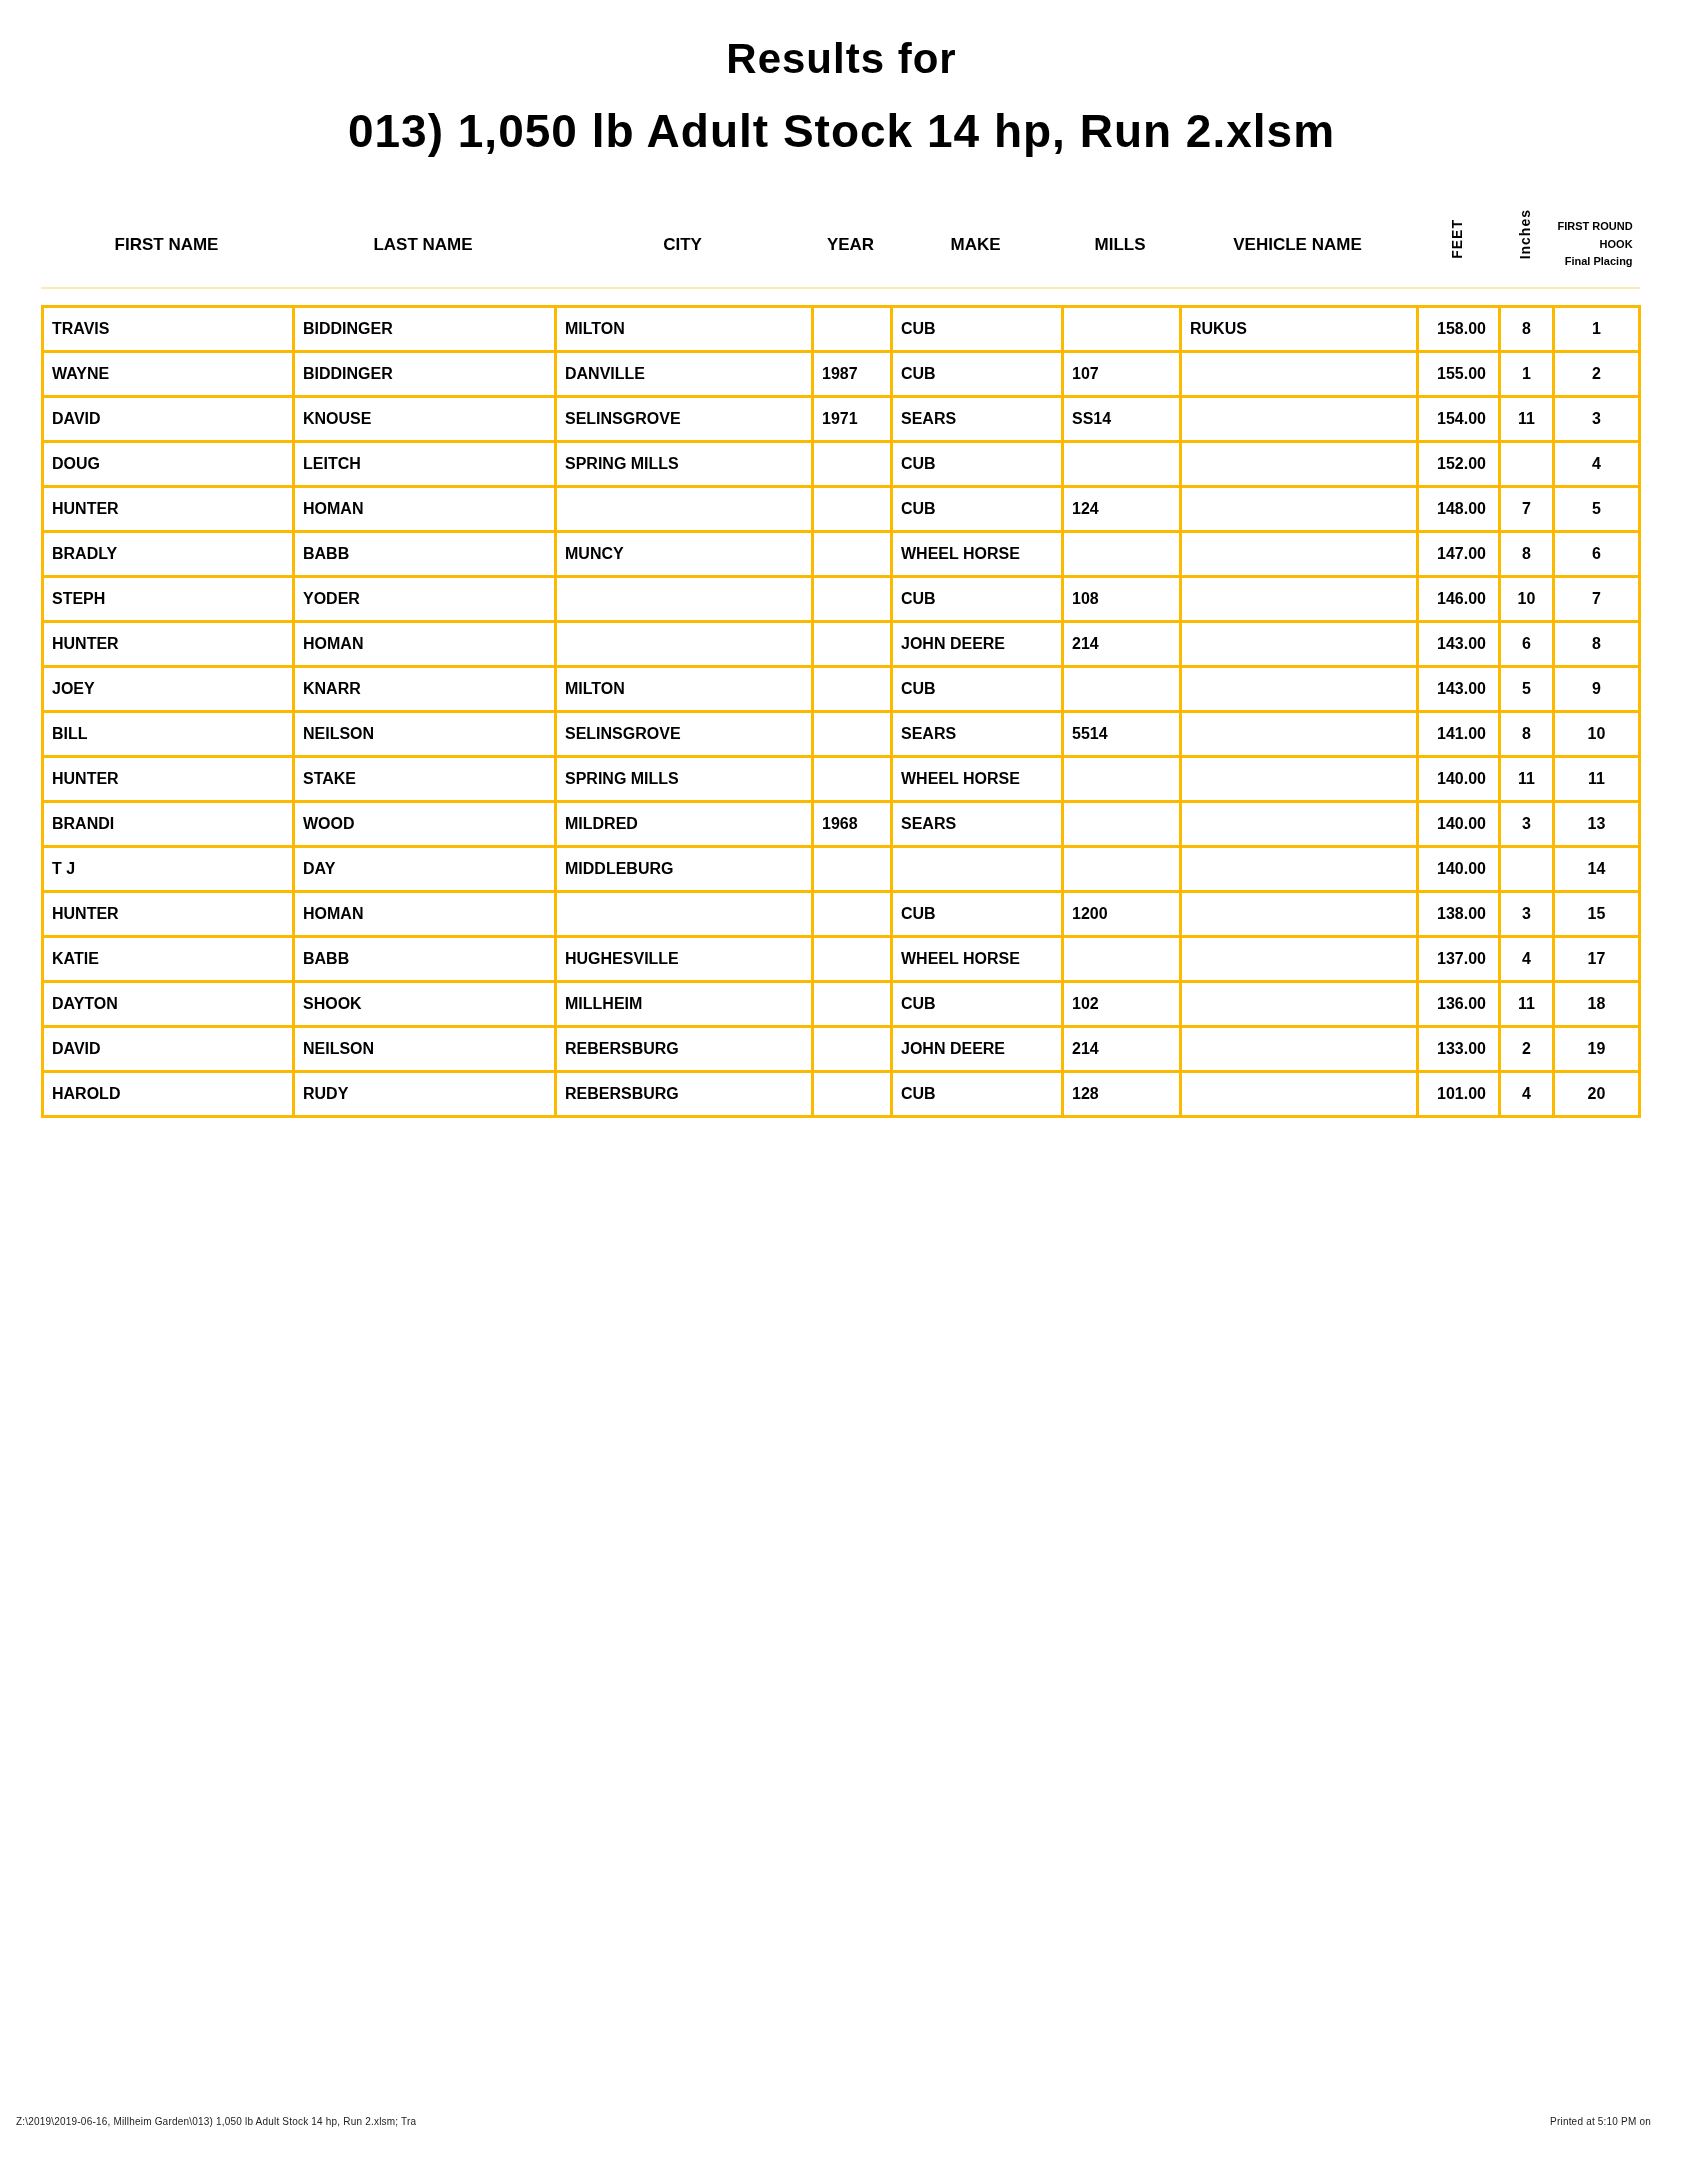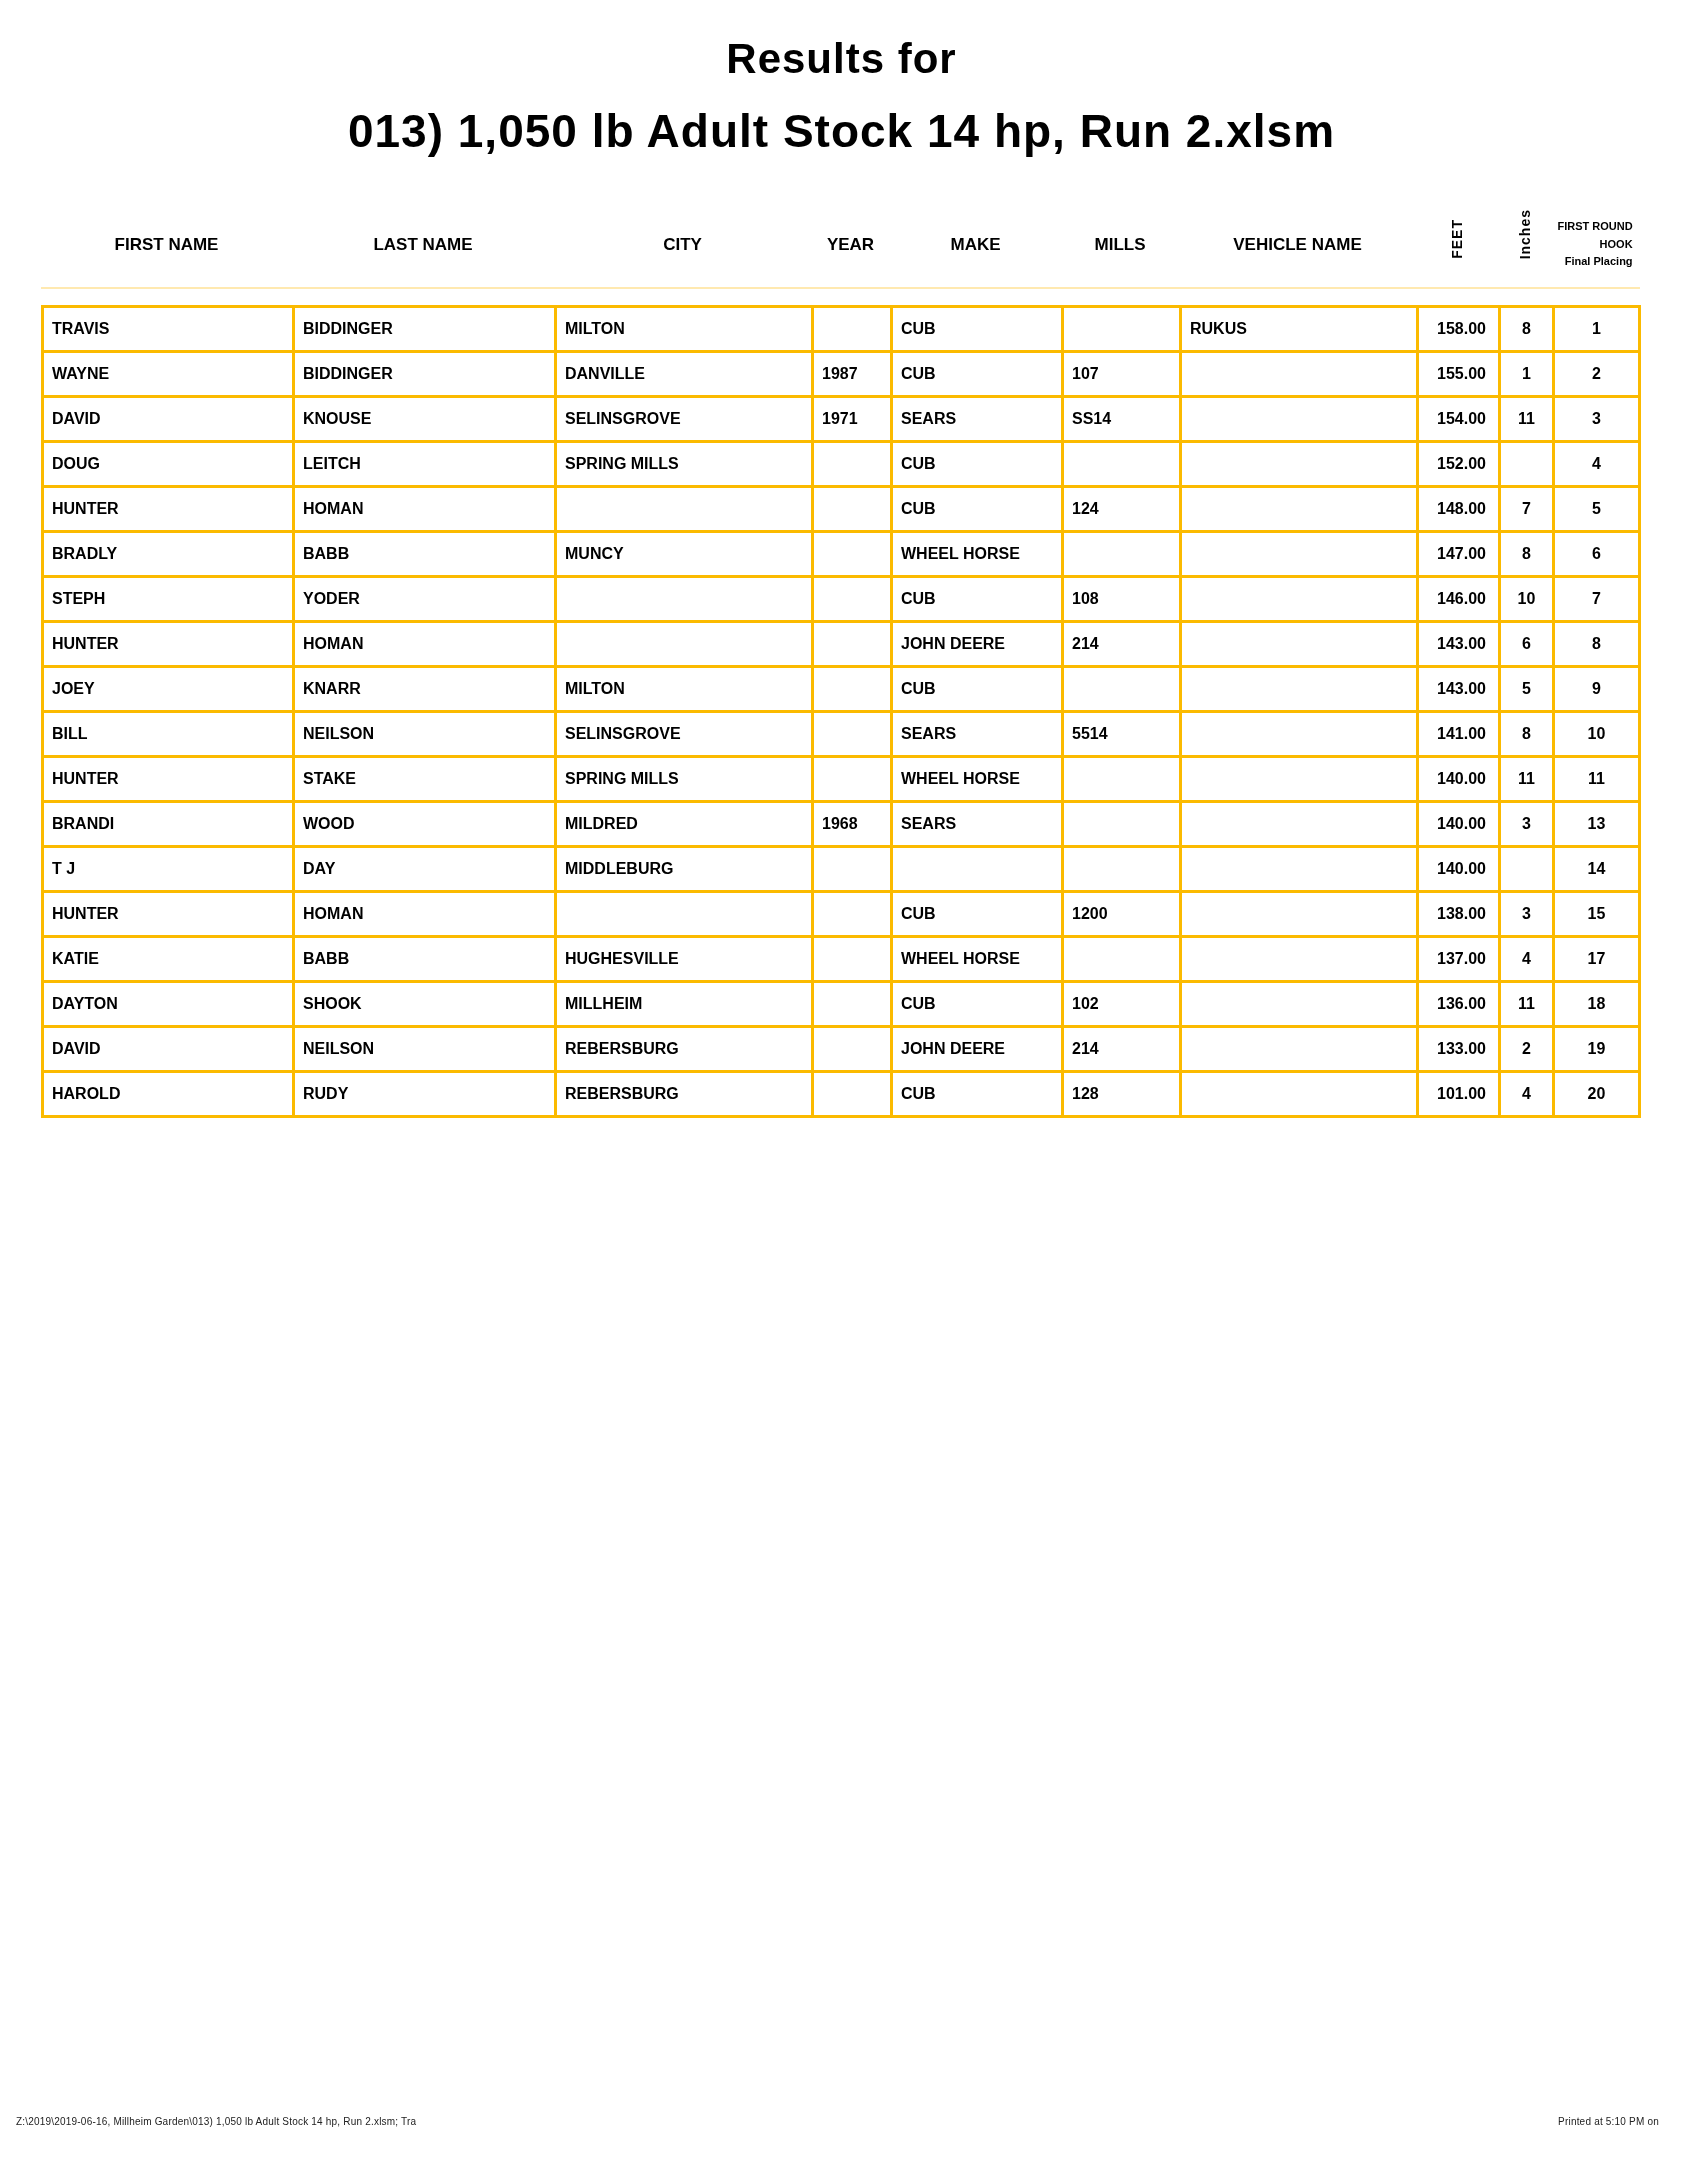--- a/index.html
+++ b/index.html
@@ -67,21 +67,21 @@
     box-sizing:border-box;
   }
   .results-table td.num-feet{ text-align:right; padding:0 12px 0 0; }
   .results-table td.num-center{ text-align:center; padding:0; }
 
   .footer-left{
     position:absolute; left:16px; bottom:51px;
     font-size:10px; color:#222; letter-spacing:0.2px;
   }
   .footer-right{
-    position:absolute; right:24px; bottom:51px;
+    position:absolute; right:32px; bottom:51px;
     font-size:10px; color:#222; letter-spacing:0.2px;text-align:center;
   }
 </style>
 </head>
 <body>
 
 <div class="title-block">
   <div class="title-line1">Results for</div>
   <div class="title-line2">013) 1,050 lb Adult Stock 14 hp, Run 2.xlsm</div>
 </div>

